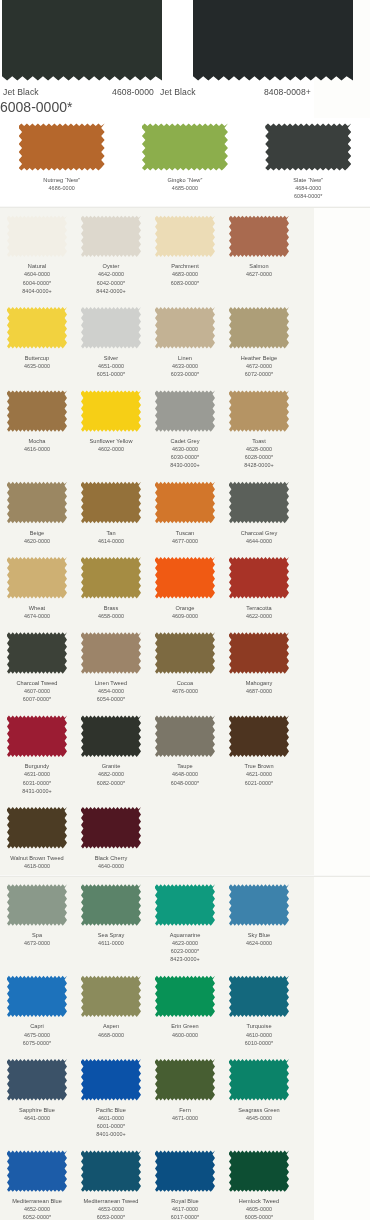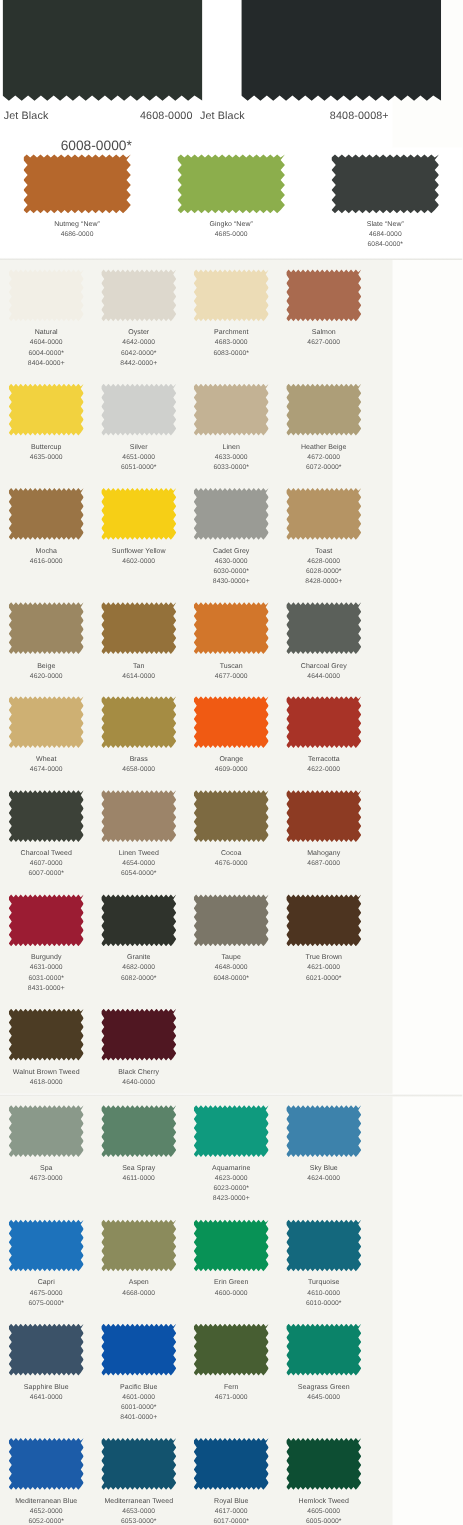--- a/index.html
+++ b/index.html
@@ -34,23 +34,23 @@
     margin: 0 0 0 2px;
   }
   .jb-cell.right .jb-swatch { margin-left: 31px; }
   .jb-labels {
     display: flex; justify-content: space-between;
     font-size: 8.6px; color: #4a4a4a;
     padding: 4px 3px 0 3px;
     letter-spacing: .1px;
   }
   .jb-sub {
-    font-size: 11px; color: #4a4a4a;
-    text-align: center; padding-right: 3px;
-    margin-top: 14px;
+    font-size: 14px; color: #4a4a4a;
+    text-align: left; padding-right: 3px;
+    margin-top: 2px;
   }
 
   
   .new-row {
     display: flex; background: #ffffff;
     padding: 4px 0 6px 0;
   }
   .new-cell { width: 123.3px; text-align: center; }
   .new-sw {
     width: 86px; height: 50px;

